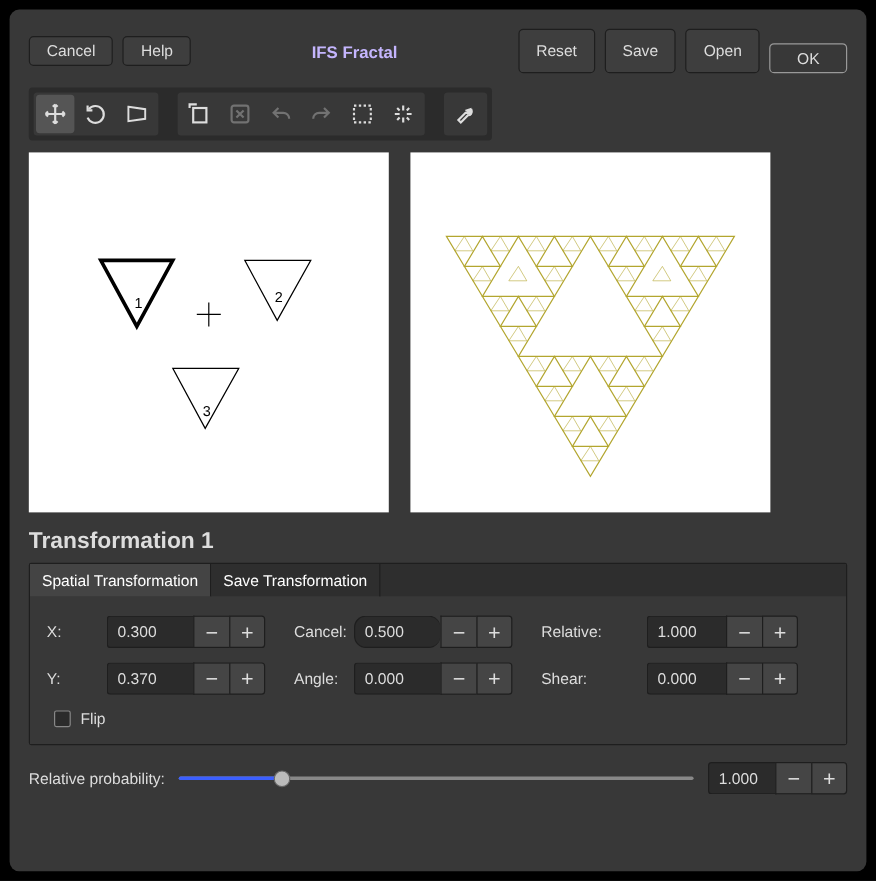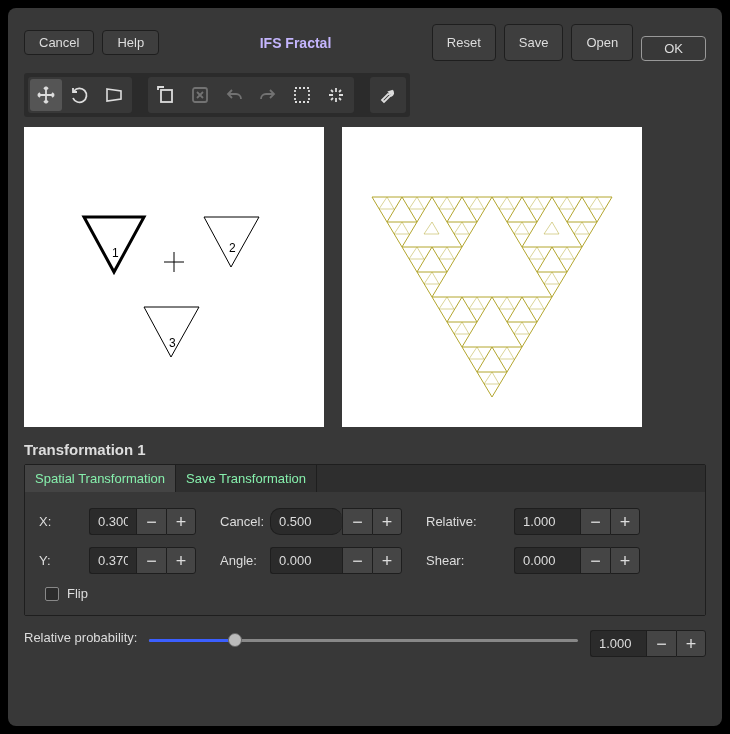--- a/index.html
+++ b/index.html
@@ -12,37 +12,37 @@
   .toolbar { background: #2b2b2b; border-radius: 3px; padding: 4px; display: flex; gap: 6px; align-items: center; width: fit-content; margin-bottom: 10px; }
   .tbtn { width: 32px; height: 32px; background: transparent; border: none; border-radius: 3px; display: flex; align-items: center; justify-content: center; cursor: pointer; }
   .tbtn.active { background: #555; }
   .tbtn.dim svg { opacity: 0.35; }
   .tbtn svg { stroke: #ddd; fill: none; }
   .tgroup { background: #383838; border-radius: 3px; display: flex; padding: 2px; gap:2px; }
   .sep { width: 4px; }
   .panels { display: flex; gap: 18px; margin-bottom: 10px; }
   .panel { width: 300px; height: 300px; background: #fff; color: #000; position: relative; }
   .panelwrap { background: #2b2b2b; padding: 0; }
-  .sect-label { font-weight: bold; color: #ddd; margin: 4px 0 6px 0; font-size: 15px; }
+  .sect-label { font-weight: bold; color: #ddd; margin: 4px 0 6px 0; font-size: 19px; }
   .tabarea { border: 1px solid #1e1e1e; border-radius: 2px; }
   .tabbar { display: flex; background: #2e2e2e; }
-  .tab { padding: 6px 10px; font-size: 13px; cursor: pointer; color: #86efac; border-right: 1px solid #1e1e1e; }
+  .tab { padding: 6px 10px; font-size: 13px; cursor: pointer; color: #ffffff; border-right: 1px solid #1e1e1e; }
   .tab.active { background: #444; }
   .tabbody { padding: 16px 14px 14px 14px; background: #383838; }
   .row { display: flex; align-items: center; gap: 8px; margin-bottom: 12px; }
   .lbl { width: 42px; text-align: left; }
   .lbl2 { width: 80px; text-align: left; }
   .spin { display: flex; align-items: stretch; }
-  .spin input { width: 47px; background: #2b2b2b; border: 1px solid #1e1e1e; border-right: none; color: #ddd; padding: 5px 8px; border-radius: 3px 0 0 3px; font-size: 13px; }
+  .spin input { width: 72px; background: #2b2b2b; border: 1px solid #1e1e1e; border-right: none; color: #ddd; padding: 5px 8px; border-radius: 3px 0 0 3px; font-size: 13px; }
   .spin .sbtn { width: 30px; background: #454545; border: 1px solid #1e1e1e; color: #ddd; font-size: 18px; line-height: 1; display:flex; align-items:center; justify-content:center; cursor:pointer; }
   .spin .sbtn.minus { border-radius: 0; border-right: none;}
   .spin .sbtn.plus  { border-radius: 0 3px 3px 0; }
   .chk { display: flex; align-items: center; gap: 8px; padding-left: 6px; }
   .chkbox { width: 14px; height: 14px; border: 1px solid #888; border-radius: 2px; background: #2b2b2b; }
-  .footer { display: flex; align-items: flex-start; gap: 12px; margin-top: 14px; }
+  .footer { display: flex; align-items: center; gap: 12px; margin-top: 14px; }
   .slider { flex: 1; position: relative; height: 20px; display:flex; align-items:center;}
   .track { height: 3px; width: 100%; background: #888; border-radius: 2px; position: relative; }
   .track .fill { position: absolute; left: 0; top: 0; height: 100%; width: 20%; background: #3b5fff; border-radius: 2px;}
   .thumb { position: absolute; left: 20%; top: 50%; width: 14px; height: 14px; background: #bbb; border: 1px solid #666; border-radius: 50%; transform: translate(-50%,-50%);}
 </style>
 </head>
 <body>
 
 <div class="window">
 

